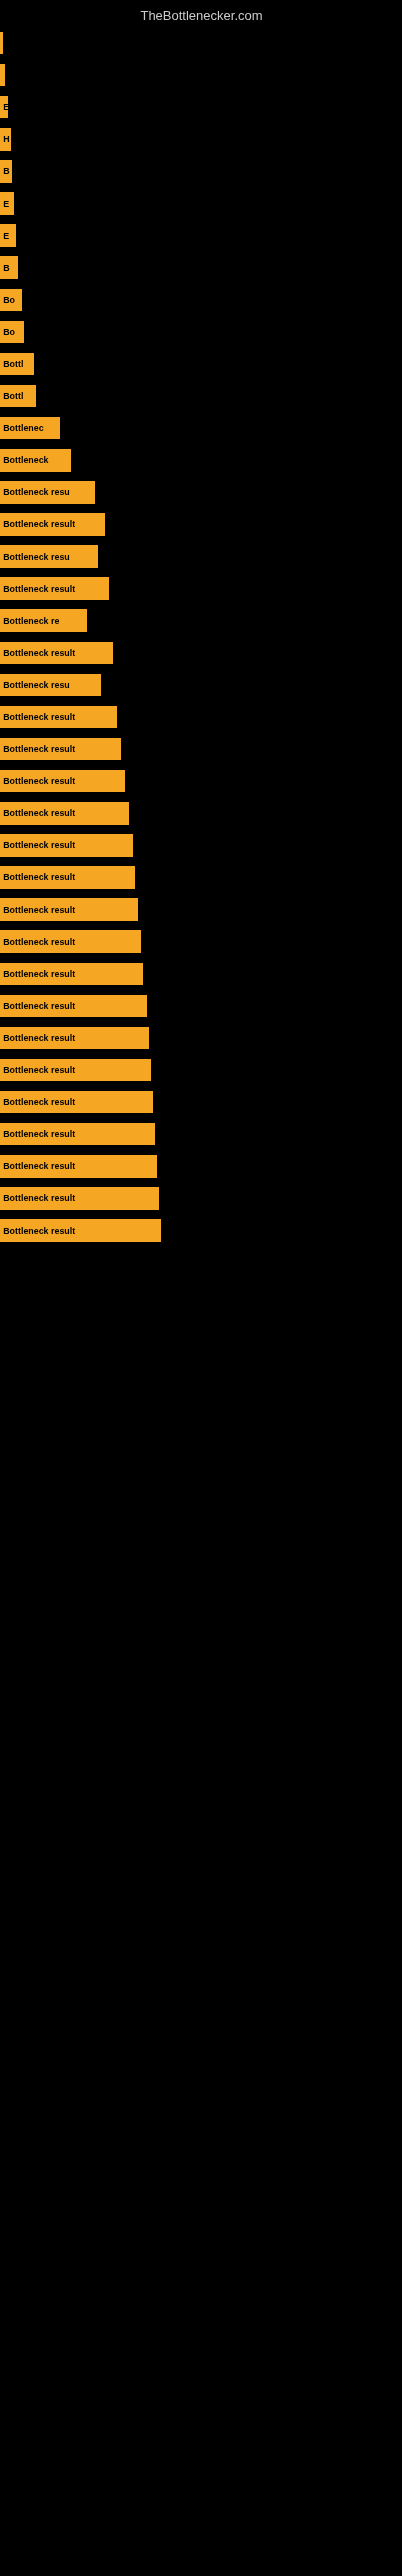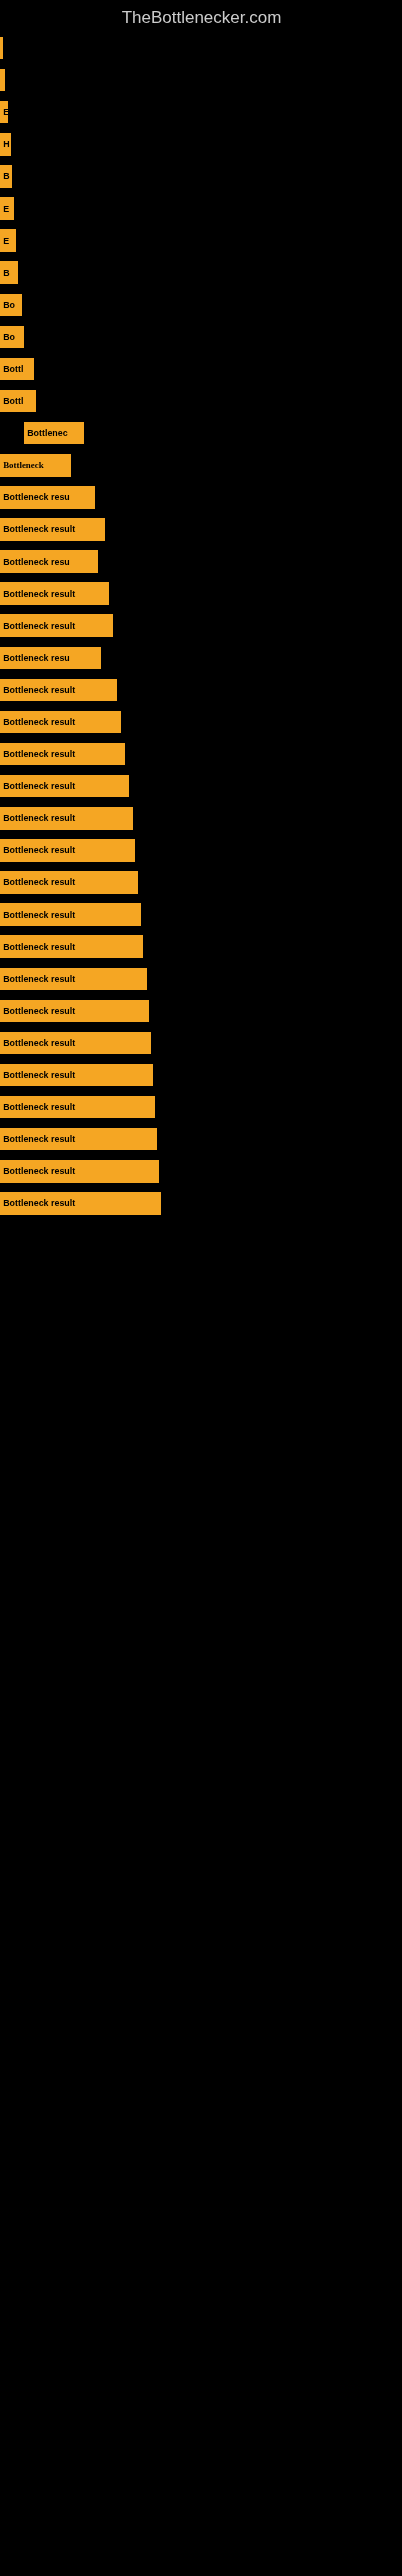--- a/index.html
+++ b/index.html
@@ -9,21 +9,21 @@
     }
     body {
       background-color: #000000;
       width: 403px;
       min-height: 2576px;
       font-family: Arial, sans-serif;
       position: relative;
     }
     .site-title {
       color: #cccccc;
-      font-size: 17px;
+      font-size: 13px;
       text-align: center;
       padding: 8px 0 4px 0;
       font-weight: normal;
     }
     .bar {
       background-color: #f5a623;
       height: 22.5px;
       display: flex;
       align-items: center;
       padding-left: 3.2px;
@@ -99,26 +99,26 @@
       <div class="bar" style="width: 34px;">
         <span class="bar-label">Bottl</span>
       </div>
     </div>
     <div class="row-wrapper">
       <div class="bar" style="width: 36px;">
         <span class="bar-label">Bottl</span>
       </div>
     </div>
     <div class="row-wrapper">
-      <div class="bar" style="width: 60px; margin-left: 24px;">
+      <div class="bar" style="width: 60px;">
         <span class="bar-label">Bottlenec</span>
       </div>
     </div>
     <div class="row-wrapper">
-      <div class="bar" style="width: 71px; font-family: Liberation Serif, serif;">
+      <div class="bar" style="width: 71px;">
         <span class="bar-label">Bottleneck</span>
       </div>
     </div>
     <div class="row-wrapper">
       <div class="bar" style="width: 95px;">
         <span class="bar-label">Bottleneck resu</span>
       </div>
     </div>
     <div class="row-wrapper">
       <div class="bar" style="width: 105px;">
@@ -129,20 +129,25 @@
       <div class="bar" style="width: 98px;">
         <span class="bar-label">Bottleneck resu</span>
       </div>
     </div>
     <div class="row-wrapper">
       <div class="bar" style="width: 109px;">
         <span class="bar-label">Bottleneck result</span>
       </div>
     </div>
     <div class="row-wrapper">
+      <div class="bar" style="width: 87px;">
+        <span class="bar-label">Bottleneck re</span>
+      </div>
+    </div>
+    <div class="row-wrapper">
       <div class="bar" style="width: 113px;">
         <span class="bar-label">Bottleneck result</span>
       </div>
     </div>
     <div class="row-wrapper">
       <div class="bar" style="width: 101px;">
         <span class="bar-label">Bottleneck resu</span>
       </div>
     </div>
     <div class="row-wrapper">

